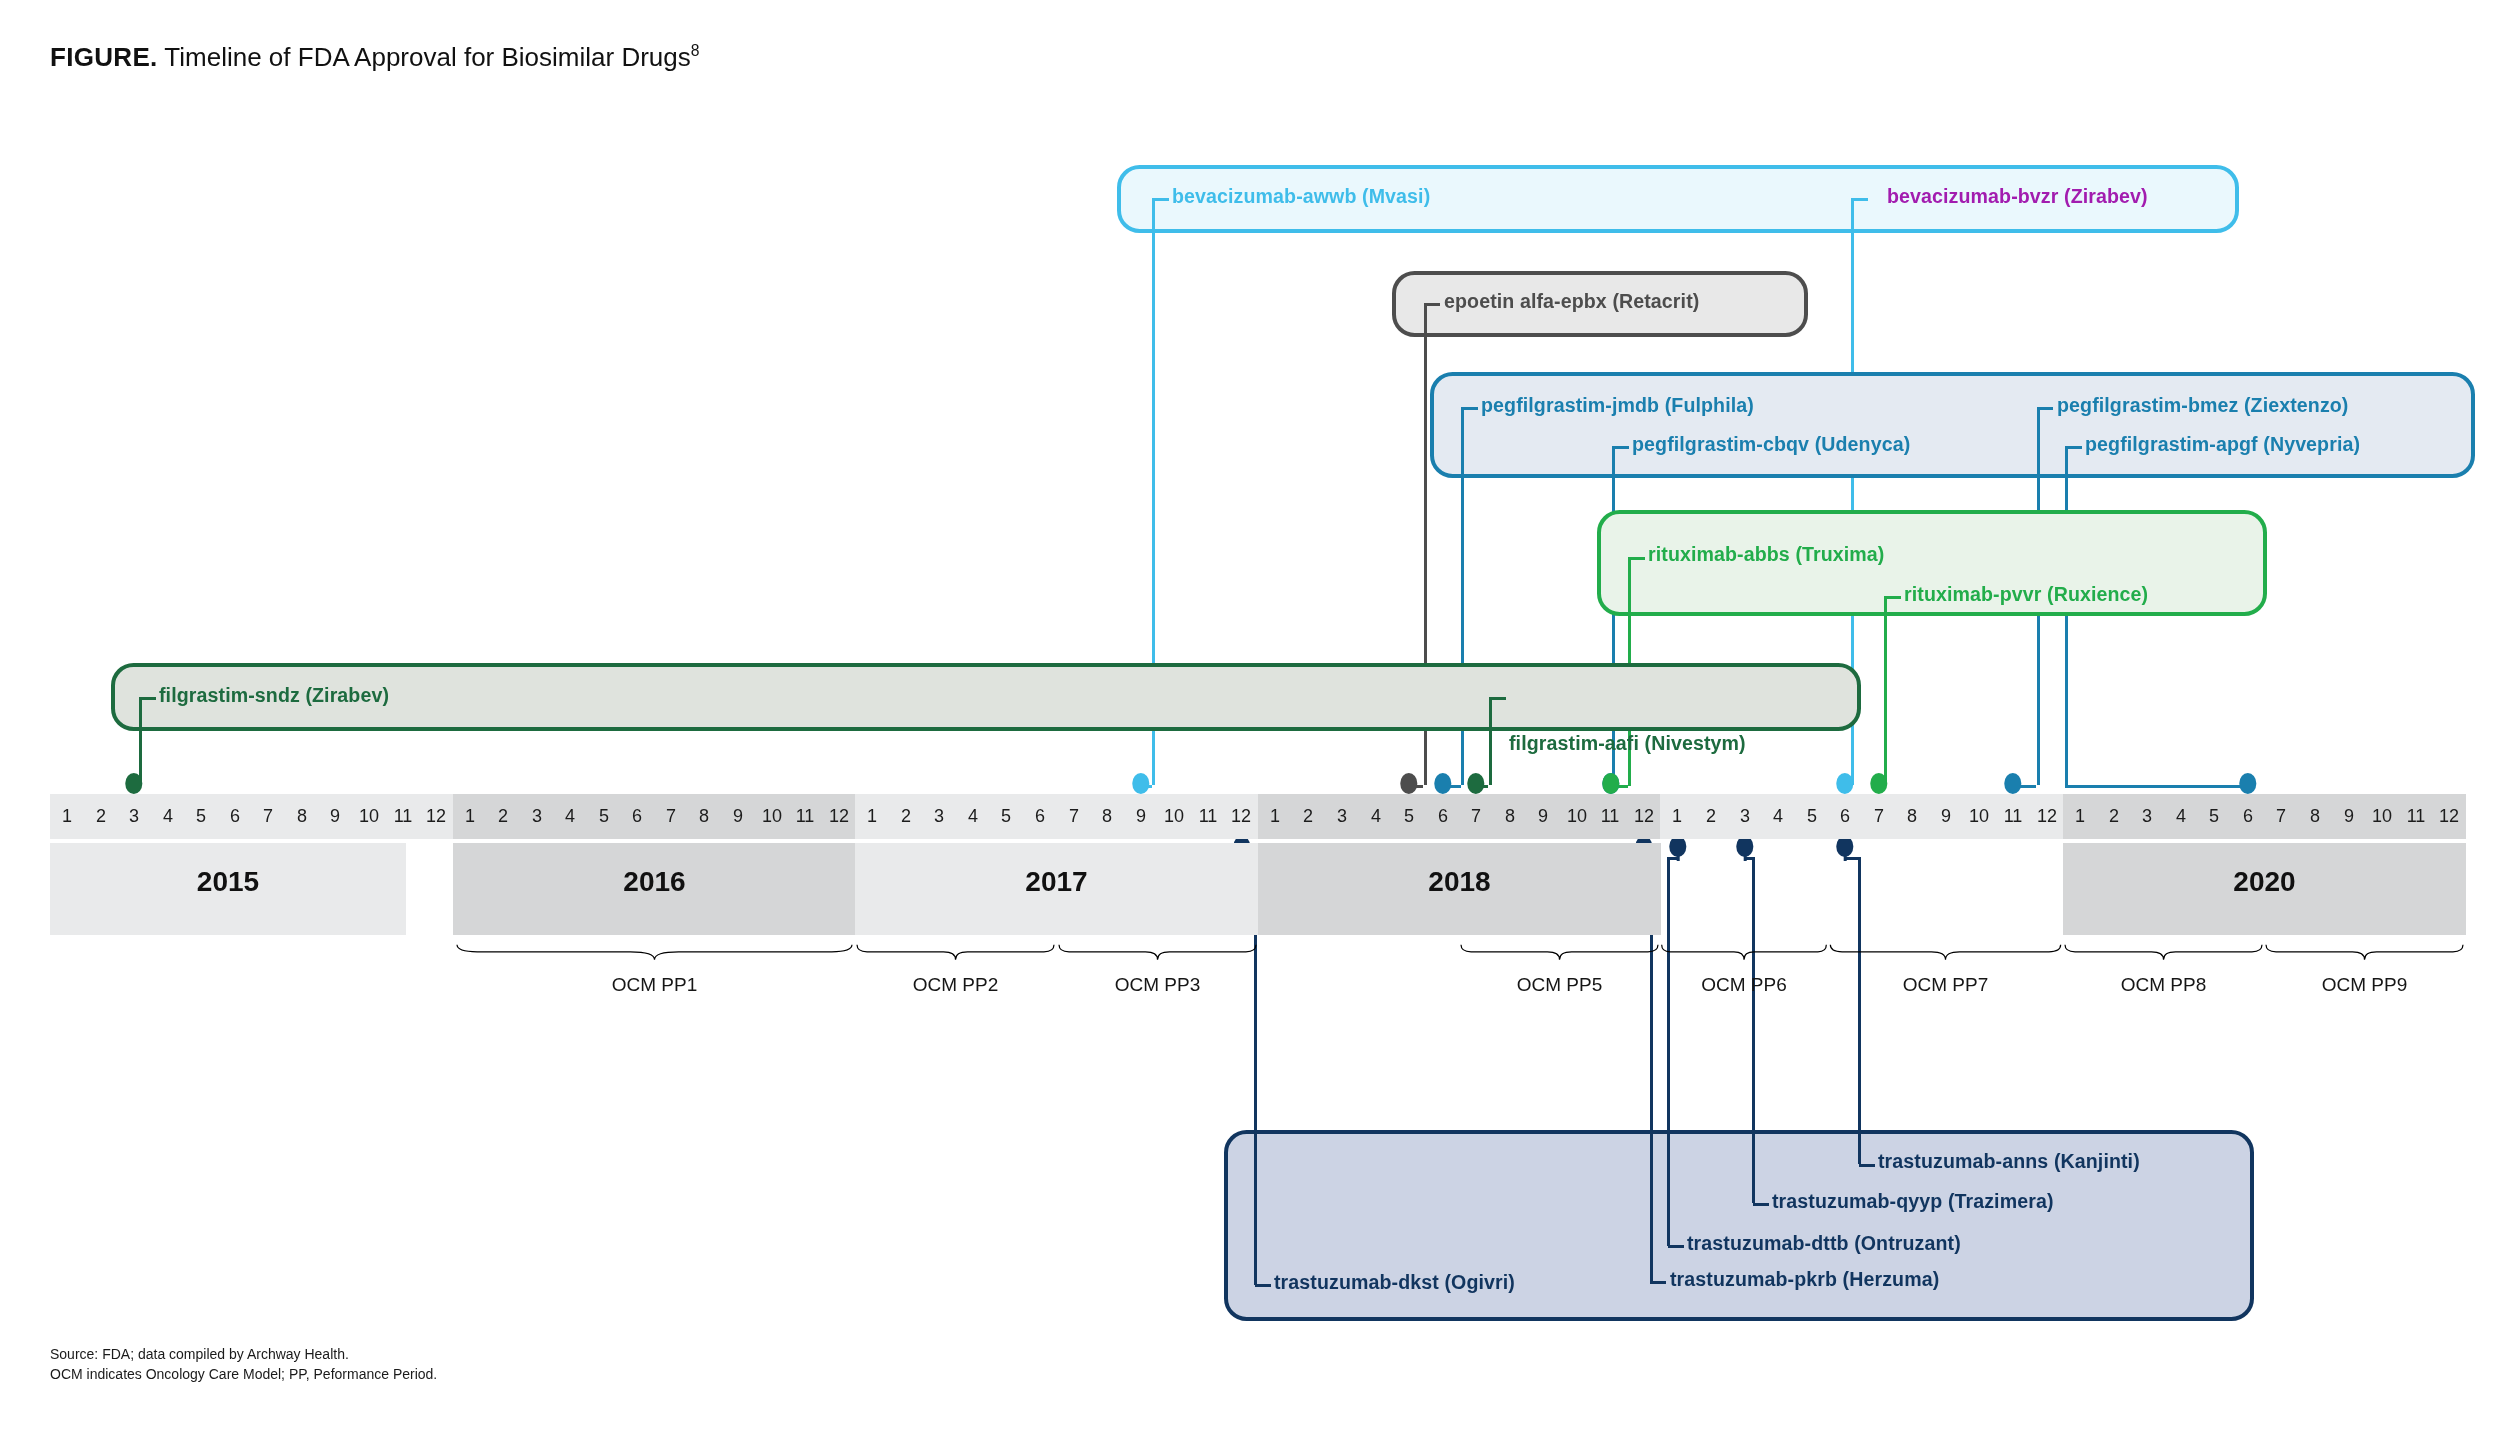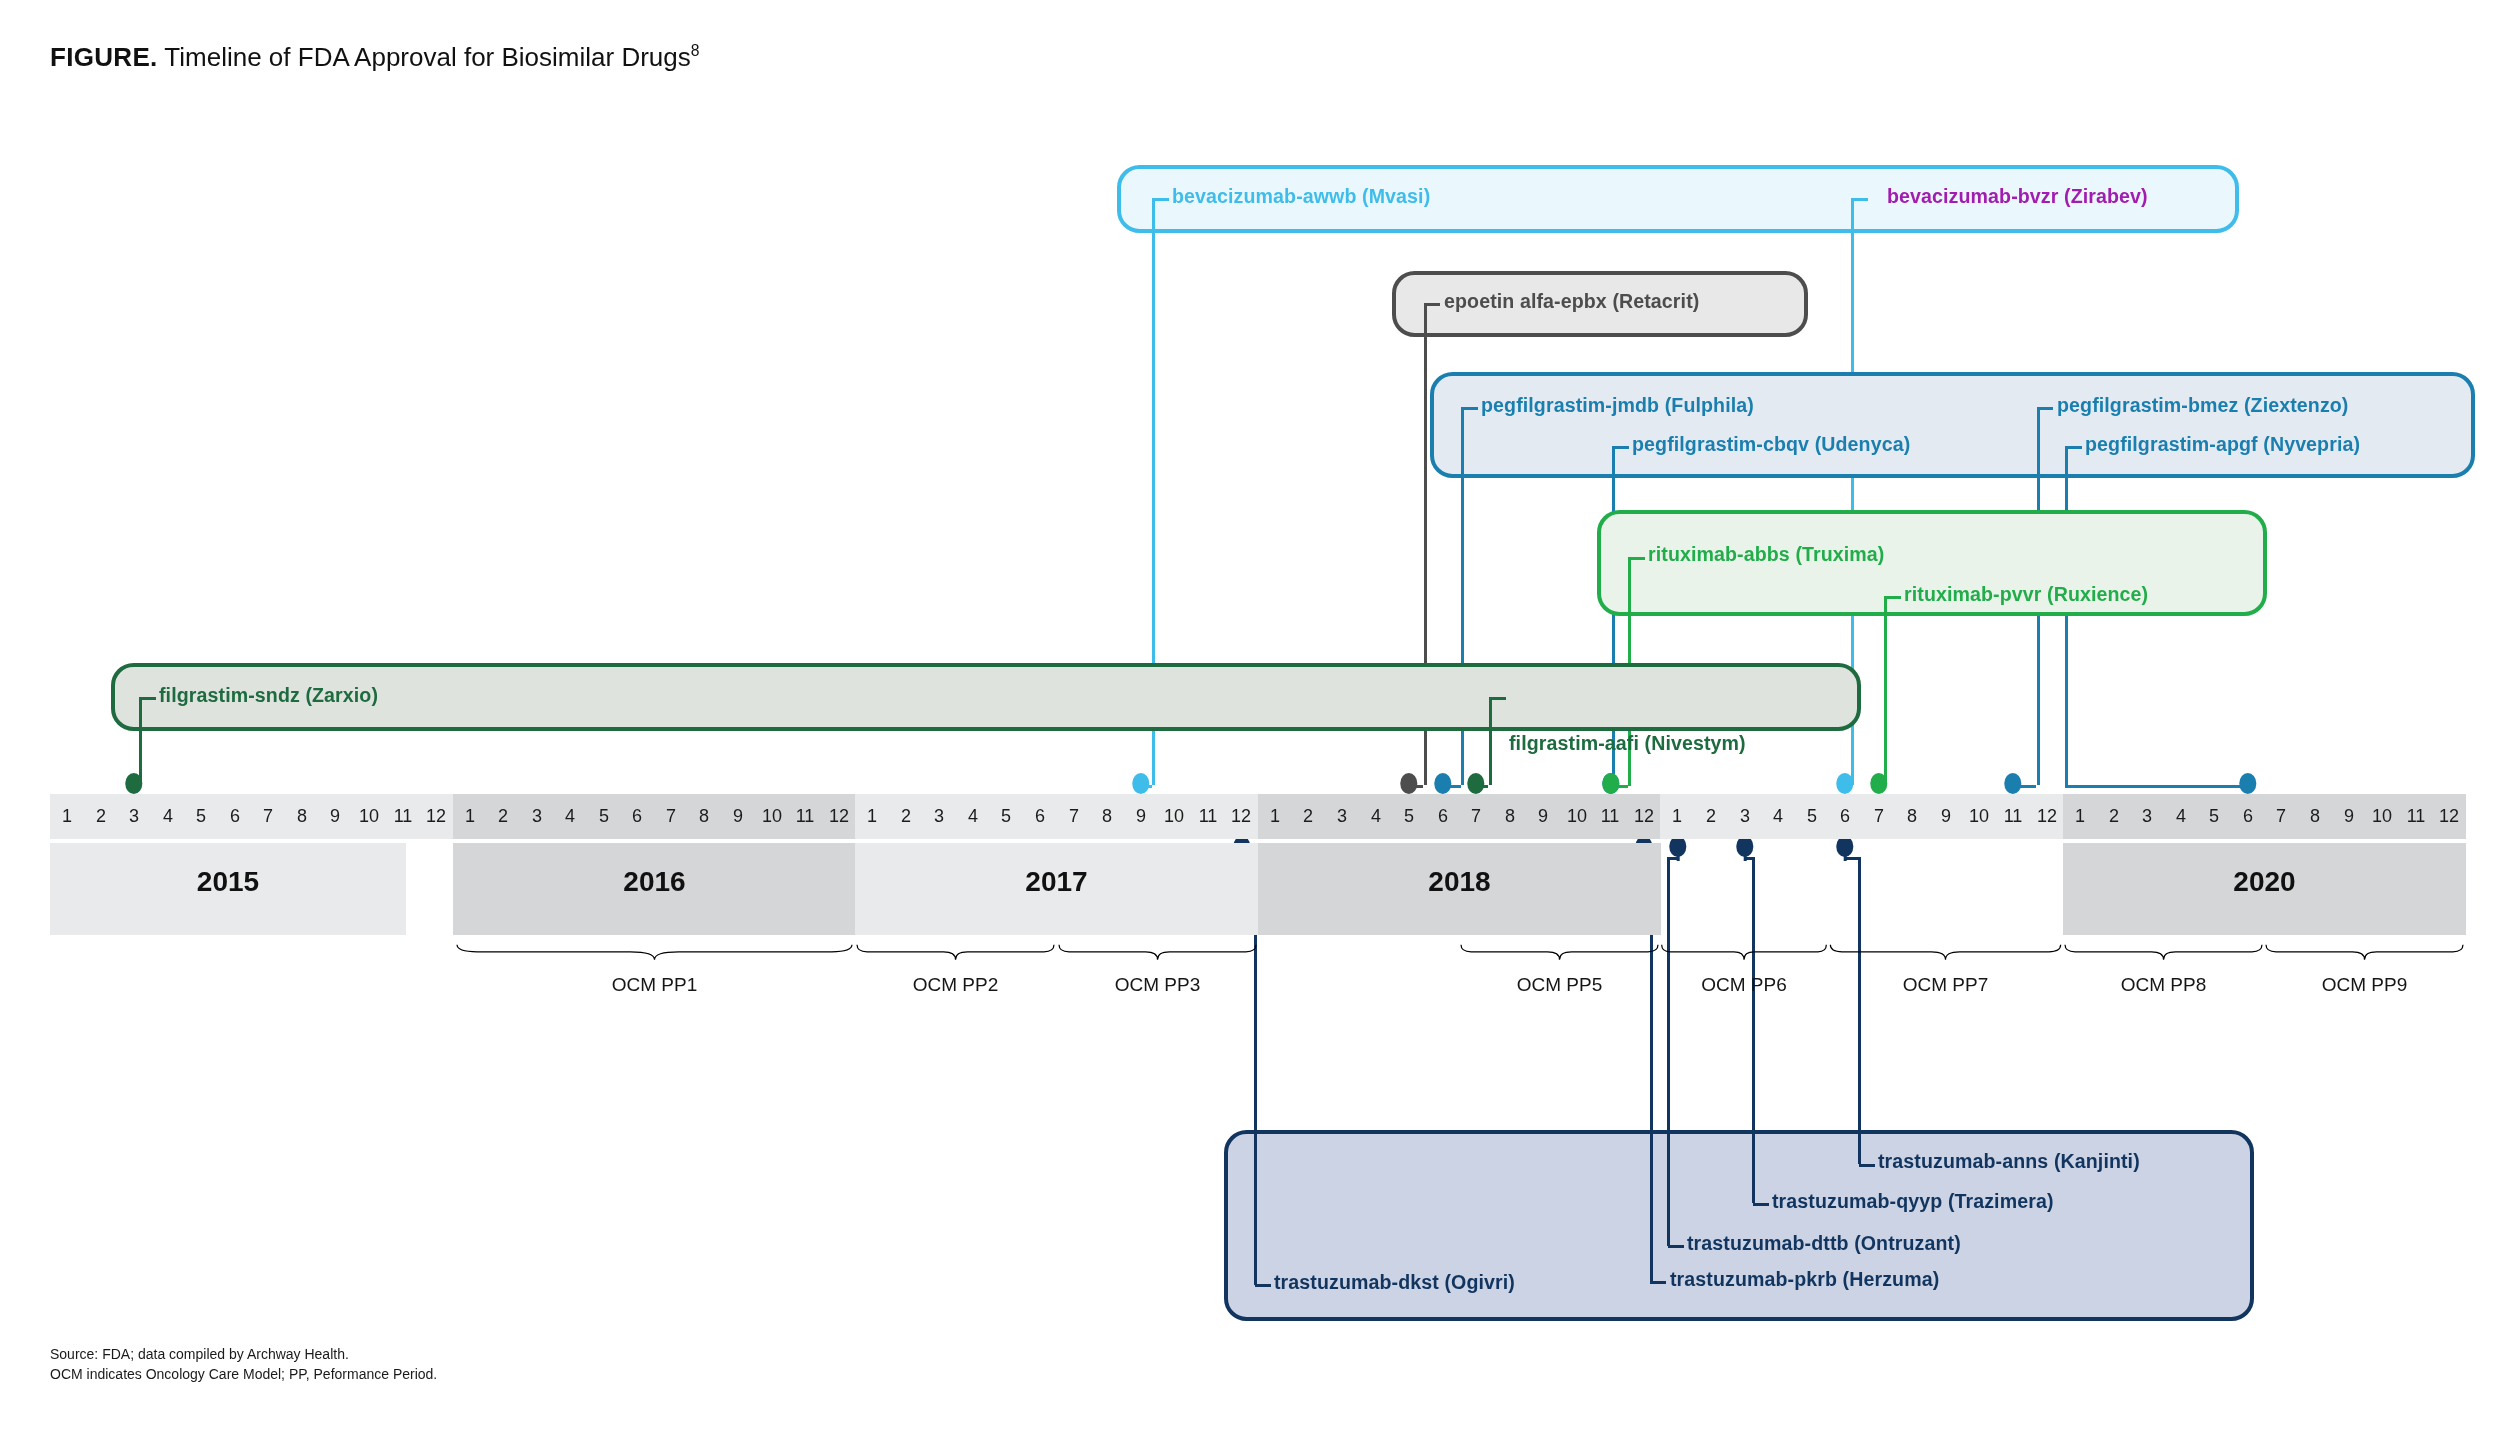--- a/index.html
+++ b/index.html
@@ -83,21 +83,21 @@
     <div class="cbox" style="left: 1597px; top: 510px; width: 670px; height: 106px; border-color: rgb(34, 173, 75); background: rgb(233, 243, 233);"></div>
     <div class="clabel" style="left: 1648px; top: 543px; color: rgb(34, 173, 75);">rituximab-abbs (Truxima)</div>
     <div class="elbow-h" style="left: 1629px; top: 557px; width: 15.7px; background: rgb(34, 173, 75);"></div>
     <div class="elbow-v" style="left: 1628px; background: rgb(34, 173, 75); top: 557px; height: 229px;"></div>
     <div class="elbow-h" style="left: 1611px; top: 785px; width: 17.3px; background: rgb(34, 173, 75);"></div>
     <div class="clabel" style="left: 1904px; top: 583px; color: rgb(34, 173, 75);">rituximab-pvvr (Ruxience)</div>
     <div class="elbow-h" style="left: 1885px; top: 596px; width: 15.7px; background: rgb(34, 173, 75);"></div>
     <div class="elbow-v" style="left: 1884px; background: rgb(34, 173, 75); top: 596px; height: 190px;"></div>
     <div class="elbow-h" style="left: 1879px; top: 785px; width: 5.4px; background: rgb(34, 173, 75);"></div>
     <div class="cbox" style="left: 111px; top: 663px; width: 1750px; height: 68px; border-color: rgb(29, 107, 63); background: rgb(223, 227, 221);"></div>
-    <div class="clabel" style="left: 159px; top: 684px; color: rgb(29, 107, 63);">filgrastim-sndz (Zarxio)</div>
+    <div class="clabel" style="left: 159px; top: 684px; color: rgb(29, 107, 63);">filgrastim-sndz (Zirabev)</div>
     <div class="elbow-h" style="left: 140px; top: 697px; width: 15.7px; background: rgb(29, 107, 63);"></div>
     <div class="elbow-v" style="left: 139px; background: rgb(29, 107, 63); top: 697px; height: 88px;"></div>
     <div class="elbow-h" style="left: 134px; top: 785px; width: 4.8px; background: rgb(29, 107, 63);"></div>
     <div class="clabel" style="left: 1509px; top: 684px; color: rgb(29, 107, 63); margin-top: 48px;">filgrastim-aafi (Nivestym)</div>
     <div class="elbow-h" style="left: 1490px; top: 697px; width: 15.7px; background: rgb(29, 107, 63);"></div>
     <div class="elbow-v" style="left: 1489px; background: rgb(29, 107, 63); top: 697px; height: 88px;"></div>
     <div class="elbow-h" style="left: 1476px; top: 785px; width: 12.4px; background: rgb(29, 107, 63);"></div>
     <div class="cbox" style="left: 1224px; top: 1130px; width: 1030px; height: 191px; border-color: rgb(17, 53, 95); background: rgb(204, 211, 228);"></div>
     <div class="clabel" style="left: 1274px; top: 1271px; color: rgb(17, 53, 95);">trastuzumab-dkst (Ogivri)</div>
     <div class="elbow-h" style="left: 1255px; top: 1284px; width: 15.7px; background: rgb(17, 53, 95);"></div>

